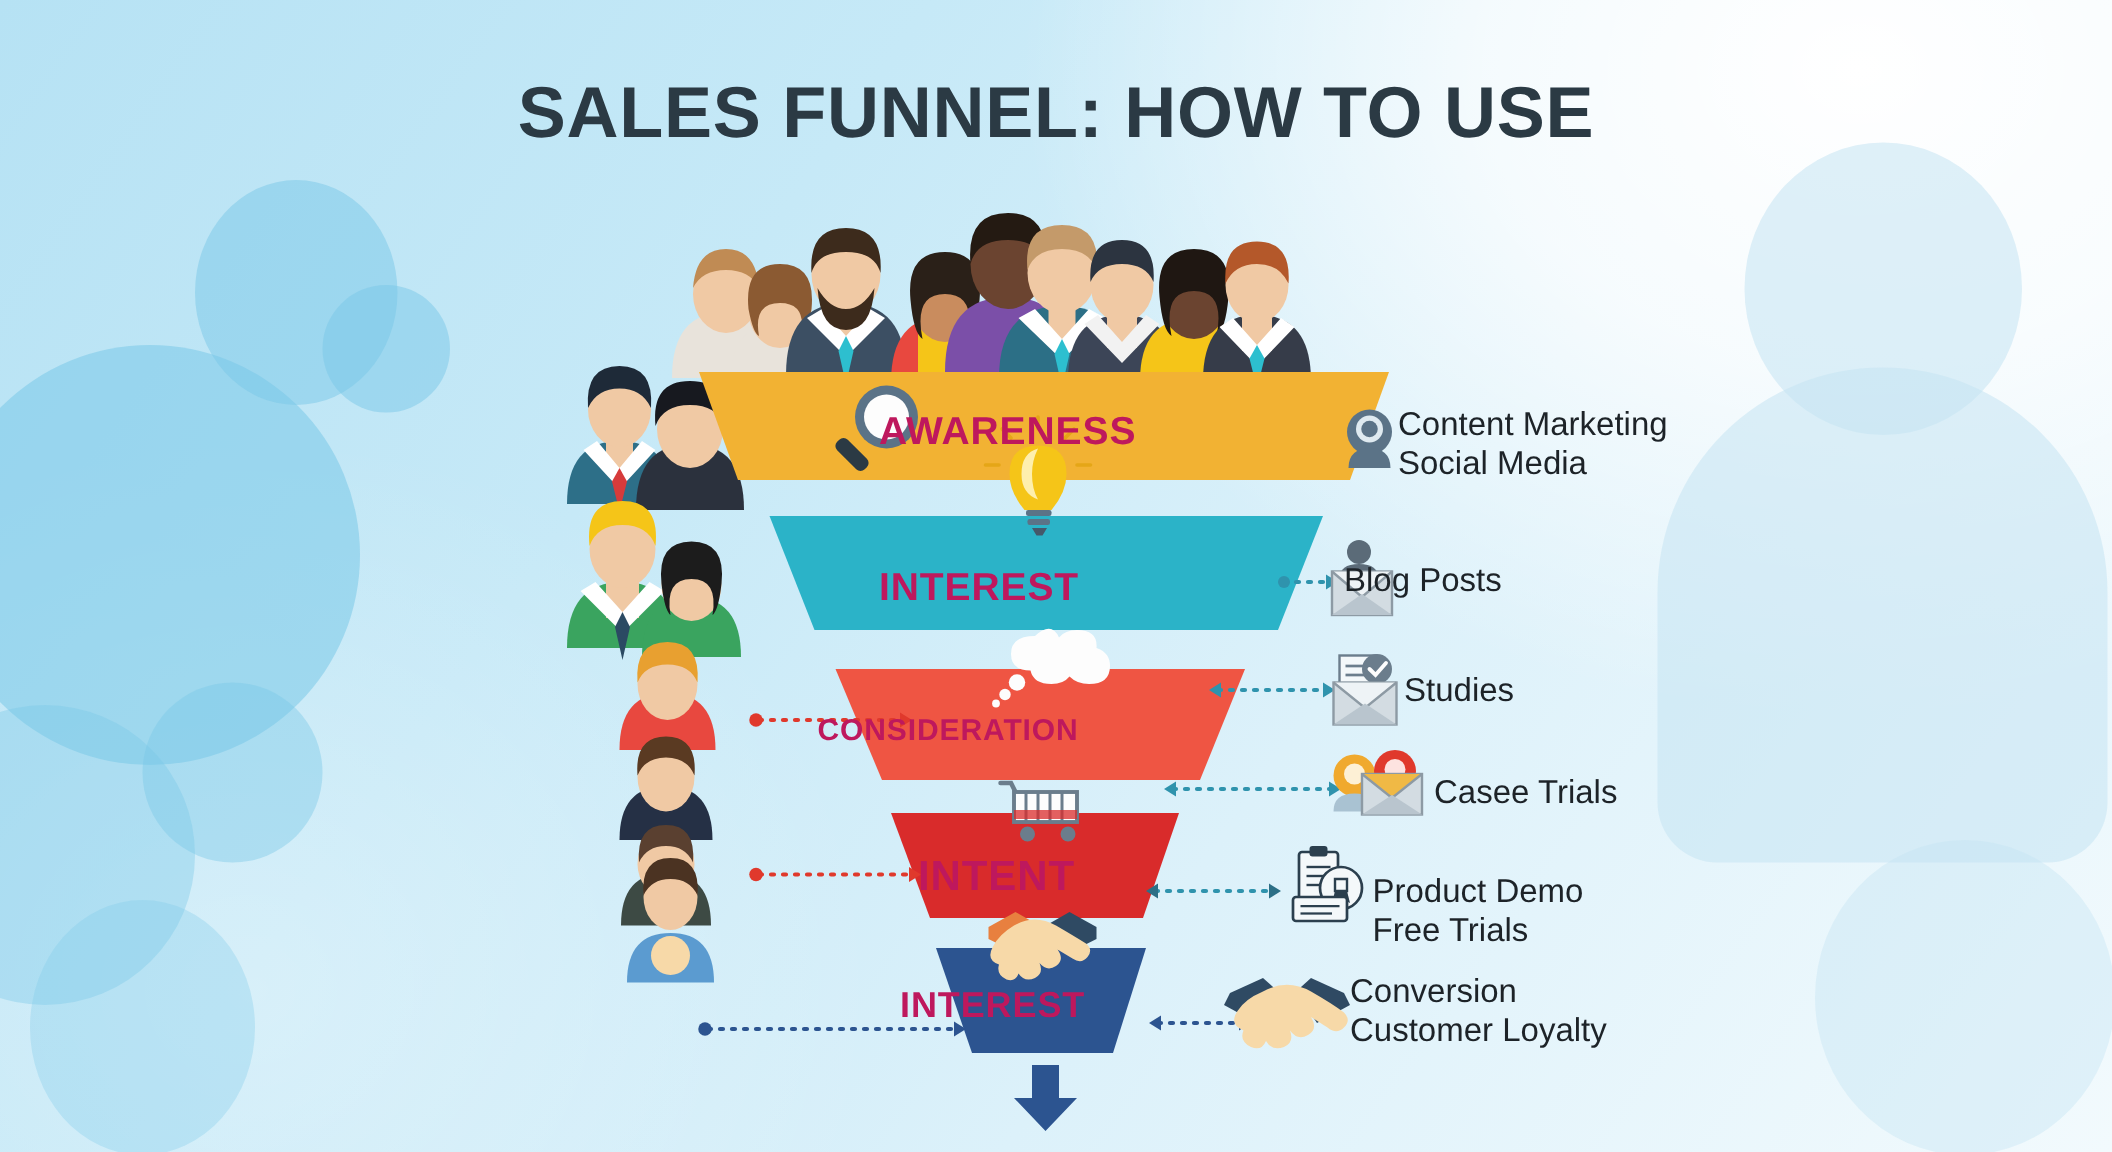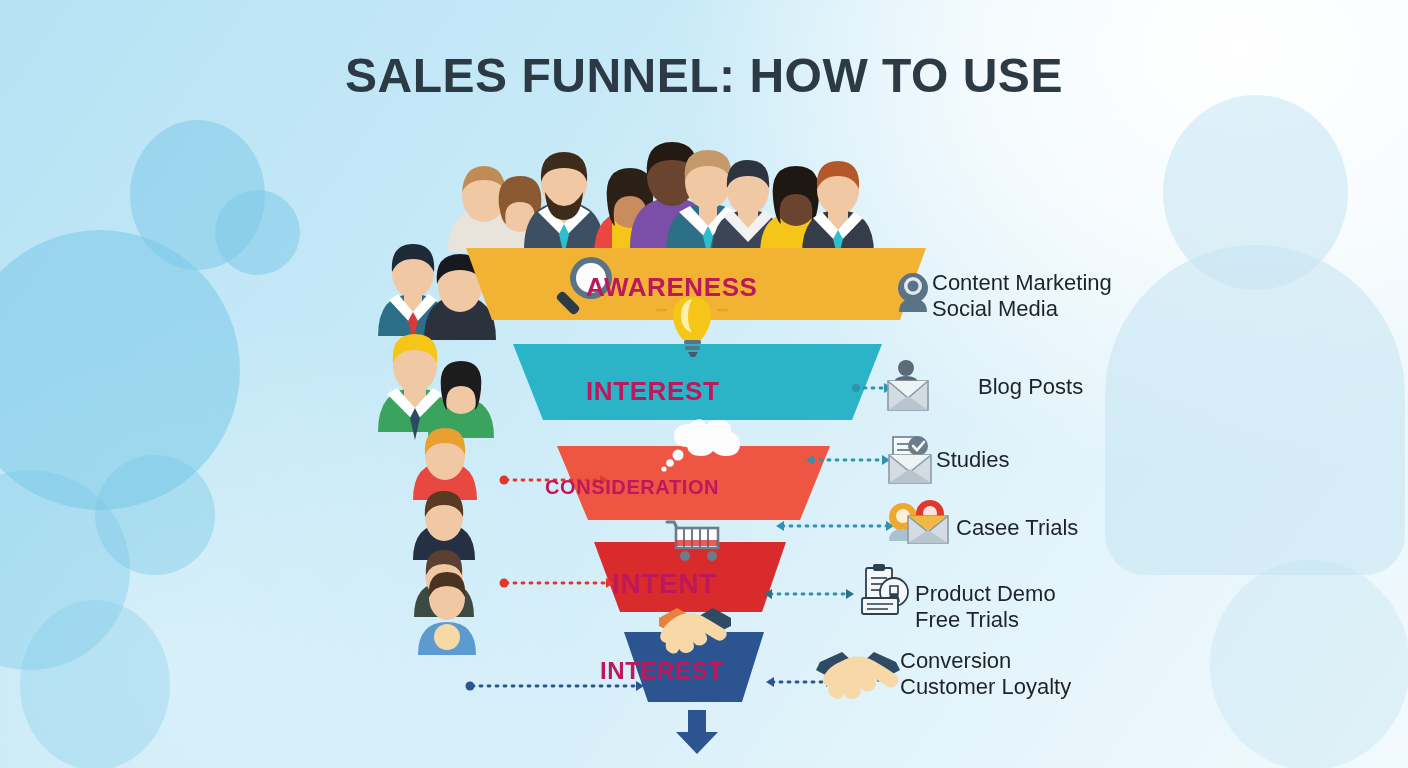--- a/index.html
+++ b/index.html
@@ -64,21 +64,21 @@
 
   
   .rlabel {
     position:absolute;
     color:#1d2328;
     font-size:22px;
     line-height:26px;
     white-space:pre-line;
   }
   #rt-0 { left:932px; top:270px; }
-  #rt-1 { left:978px; top:374px; }
+  #rt-1 { left:896px; top:374px; }
   #rt-2 { left:936px; top:447px; }
   #rt-3 { left:956px; top:515px; }
   #rt-4 { left:915px; top:581px; }
   #rt-5 { left:900px; top:648px; }
 
   svg { display:block; }
 </style>
 </head>
 <body>
 

